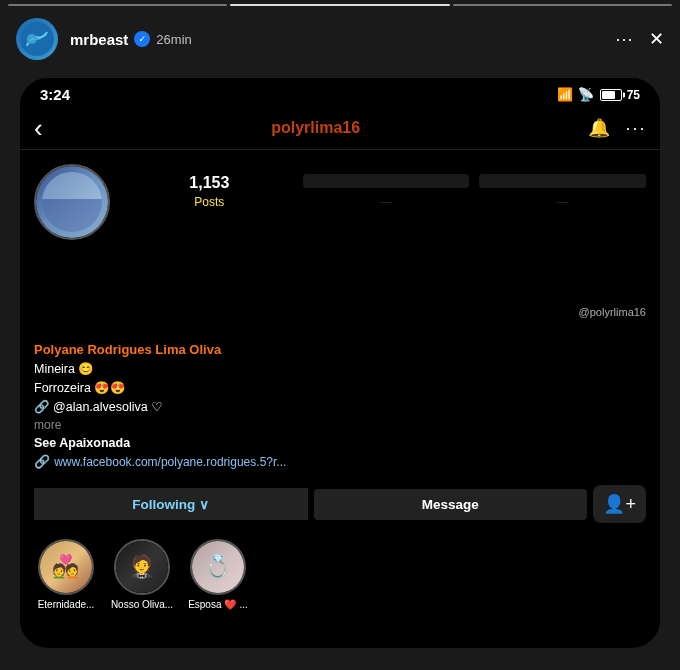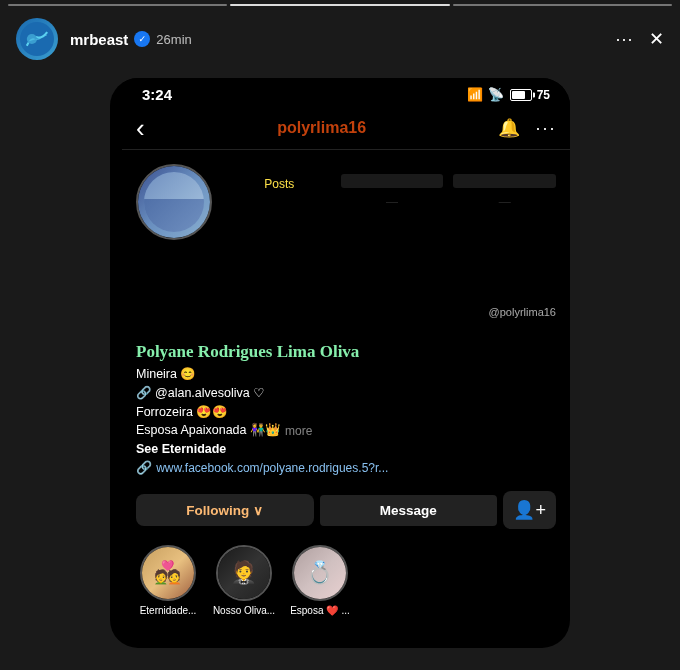--- a/index.html
+++ b/index.html
@@ -79,27 +79,26 @@
     .phone-container {
       flex: 1;
       display: flex;
       align-items: center;
       justify-content: center;
       padding: 0 16px 16px;
     }
     .phone {
       background: #000;
       border-radius: 28px;
-      width: 460px;
+      width: 640px;
       height: 570px;
       overflow: hidden;
       position: relative;
       display: flex;
       flex-direction: column;
-      padding-left: 12px;
     }
 
     
     .status-bar {
       display: flex;
       align-items: center;
       justify-content: space-between;
       padding: 8px 20px 4px;
       background: #000;
       color: #fff;
@@ -186,25 +185,24 @@
     .stat-label {
       color: #fde047;
       font-size: 12px;
     }
 
     
     .bio-section {
       padding: 4px 14px 8px;
     }
     .bio-name {
-      color: #86efac;
+      color: #f97316;
       font-weight: 700;
-      font-size: 17px;
+      font-size: 13px;
       margin-bottom: 3px;
-      font-family: Liberation Serif, serif;
     }
     .bio-text {
       color: #fff;
       font-size: 12.5px;
       line-height: 1.5;
     }
     .bio-more {
       color: rgba(255,255,255,0.5);
       font-size: 12px;
     }
@@ -226,23 +224,23 @@
     
     .action-buttons {
       display: flex;
       gap: 6px;
       padding: 8px 14px;
       align-items: center;
     }
     .btn-following {
       flex: 1;
       background: #222;
-      color: #fdba74;
+      color: #7dd3fc;
       border: none;
-      border-radius: 8px;
+      border-radius: 0;
       padding: 8px 12px;
       font-size: 13.5px;
       font-weight: 600;
       cursor: pointer;
       display: flex;
       align-items: center;
       justify-content: center;
       gap: 4px;
     }
     .btn-message {
@@ -396,20 +394,21 @@
         <div style="width:100%;height:100%;background:linear-gradient(135deg,#3a5090,#6a90c0,#8ab0d0);display:flex;align-items:center;justify-content:center;">
           <div style="width:60px;height:60px;border-radius:50%;overflow:hidden;background:linear-gradient(160deg,#4a6aaa,#8ab0d8);">
             <div style="width:100%;height:45%;background:linear-gradient(135deg,#7090c0,#9ab8d8);border-radius:50% 50% 0 0;"></div>
             <div style="width:100%;height:55%;background:linear-gradient(135deg,#5070a8,#7090c0);"></div>
           </div>
         </div>
       </div>
       <div style="flex:1; display:flex; flex-direction:column; gap:0;">
         <div class="profile-stats">
           <div class="stat-item">
+            <span class="stat-number">1,153</span>
             <span class="stat-label">Posts</span>
           </div>
           <div class="stat-item">
             <span class="stat-number" style="color:rgba(255,255,255,0.15); background:rgba(255,255,255,0.1); height:14px; display:block; border-radius:3px; margin-bottom:4px;"></span>
             <span class="stat-label" style="color:rgba(255,255,255,0.15);">—</span>
           </div>
           <div class="stat-item">
             <span class="stat-number" style="color:rgba(255,255,255,0.15); background:rgba(255,255,255,0.1); height:14px; display:block; border-radius:3px; margin-bottom:4px;"></span>
             <span class="stat-label" style="color:rgba(255,255,255,0.15);">—</span>
           </div>
@@ -418,28 +417,27 @@
     </div>
 
     <div style="position:relative; padding: 0 14px; height: 90px;">
       <div style="position:absolute; right:14px; top:58px; color:rgba(255,255,255,0.65); font-size:11px;">@polyrlima16</div>
     </div>
 
     <div class="bio-section">
       <div class="bio-name">Polyane Rodrigues Lima Oliva</div>
       <div class="bio-text">
         <div>Mineira 😊</div>
+        <div>Forrozeira 😍😍</div>
         <div>🔗 @alan.alvesoliva ♡</div>
-        <div>Forrozeira 😍😍</div>
         <div style="display:flex; gap:4px; align-items:center;">
-          <span>Esposa Apaixonada 👫👑</span>
           <span class="bio-more">more</span>
         </div>
       </div>
-      <div class="see-translation">See Eternidade</div>
+      <div class="see-translation">See Apaixonada</div>
       <div class="bio-link">
         <span style="font-size:13px;">🔗</span>
         <span>www.facebook.com/polyane.rodrigues.5?r...</span>
       </div>
     </div>
 
     <div class="action-buttons">
       <button class="btn-following">
         <span>Following</span>
         <span>∨</span>

